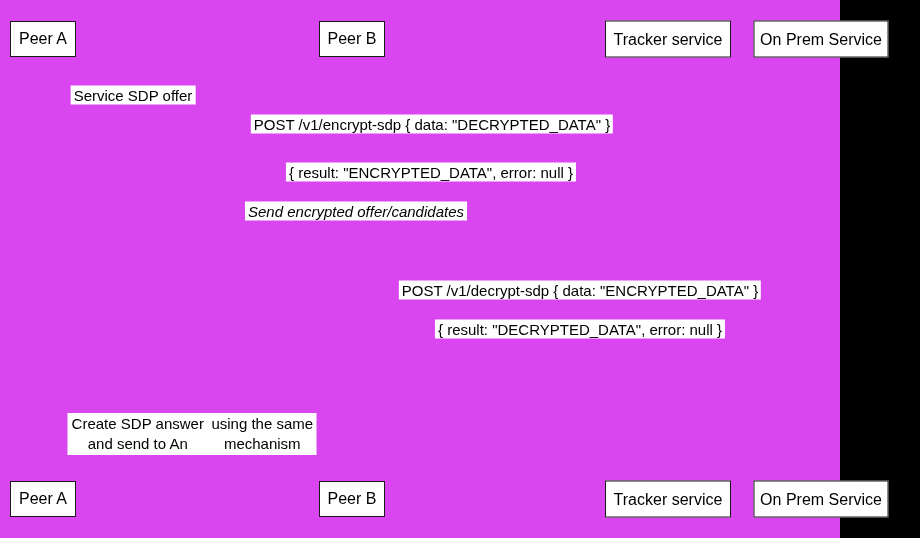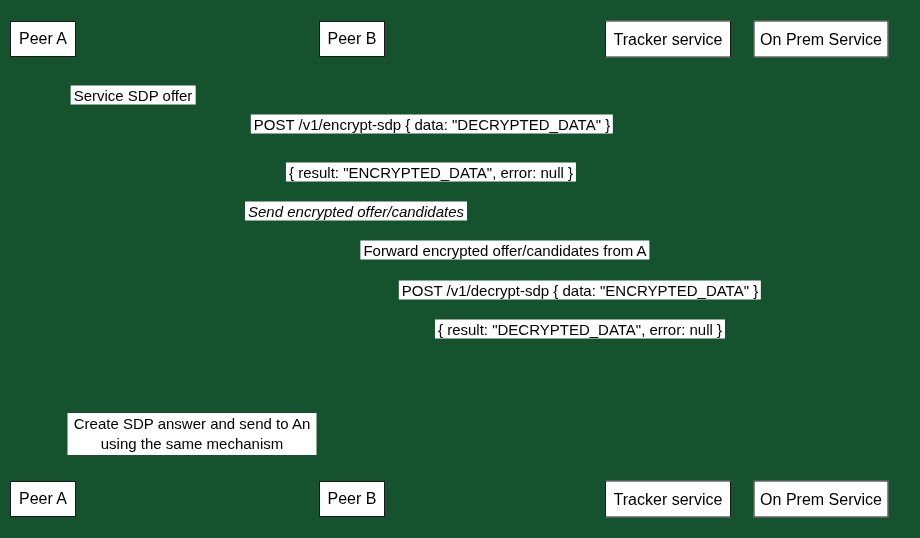--- a/index.html
+++ b/index.html
@@ -1,38 +1,38 @@
 <!DOCTYPE html>
 <html><head>
 <meta charset="utf-8">
 <style>
   html,body{margin:0;padding:0;}
   body{
     width:920px;height:538px;background:#000000;overflow:hidden;
     font-family:"Liberation Sans",sans-serif;
   }
-  #stage{position:relative;width:920px;height:538px;background:#14532d;}
+  #stage{position:relative;width:840px;height:538px;background:#d946ef;}
   .actor{
     position:absolute;transform:translate(-50%,-50%);
     background:#ffffff;color:#000000;border:1px solid #1a1a1a;
     display:flex;align-items:center;justify-content:center;
     font-size:16px;white-space:nowrap;box-sizing:border-box;
   }
   .msg{
     position:absolute;transform:translate(-50%,-50%);
     background:#ffffff;color:#000000;
     font-size:15px;line-height:19px;height:19px;
     display:flex;align-items:center;justify-content:center;
     white-space:nowrap;padding:0 3px;
   }
   .note{
     position:absolute;transform:translate(-50%,-50%);
     background:#ffffff;color:#000000;
     font-size:15px;line-height:20px;
-    display:flex;flex-direction:column;align-items:center;justify-content:center;
+    display:flex;flex-direction:row;align-items:center;justify-content:center;
     text-align:center;box-sizing:border-box;
   }
   
   .pa{width:66px;height:36px;}
   .pb{width:66px;height:36px;margin-left:12px;}
   .ts{width:126px;height:37px;}
   .op{width:135px;height:37px;}
   .row-top{top:39px;}
   .row-bottom{top:499px;}
   .col-pa{left:43px;}
@@ -57,21 +57,20 @@
 
   <div class="actor pa row-top col-pa">Peer A</div>
   <div class="actor pb row-top col-pb">Peer B</div>
   <div class="actor ts row-top col-ts">Tracker service</div>
   <div class="actor op row-top col-op">On Prem Service</div>
 
   <div class="msg m0">Service SDP offer</div>
   <div class="msg m1">POST /v1/encrypt-sdp { data: "DECRYPTED_DATA" }</div>
   <div class="msg m2">{ result: "ENCRYPTED_DATA", error: null }</div>
   <div class="msg m3">Send encrypted offer/candidates</div>
-  <div class="msg m4">Forward encrypted offer/candidates from A</div>
   <div class="msg m5">POST /v1/decrypt-sdp { data: "ENCRYPTED_DATA" }</div>
   <div class="msg m6">{ result: "DECRYPTED_DATA", error: null }</div>
 
   <div class="note n0">
     <span>Create SDP answer and send to An</span>
     <span>using the same mechanism</span>
   </div>
 
   <div class="actor pa row-bottom col-pa">Peer A</div>
   <div class="actor pb row-bottom col-pb">Peer B</div>

